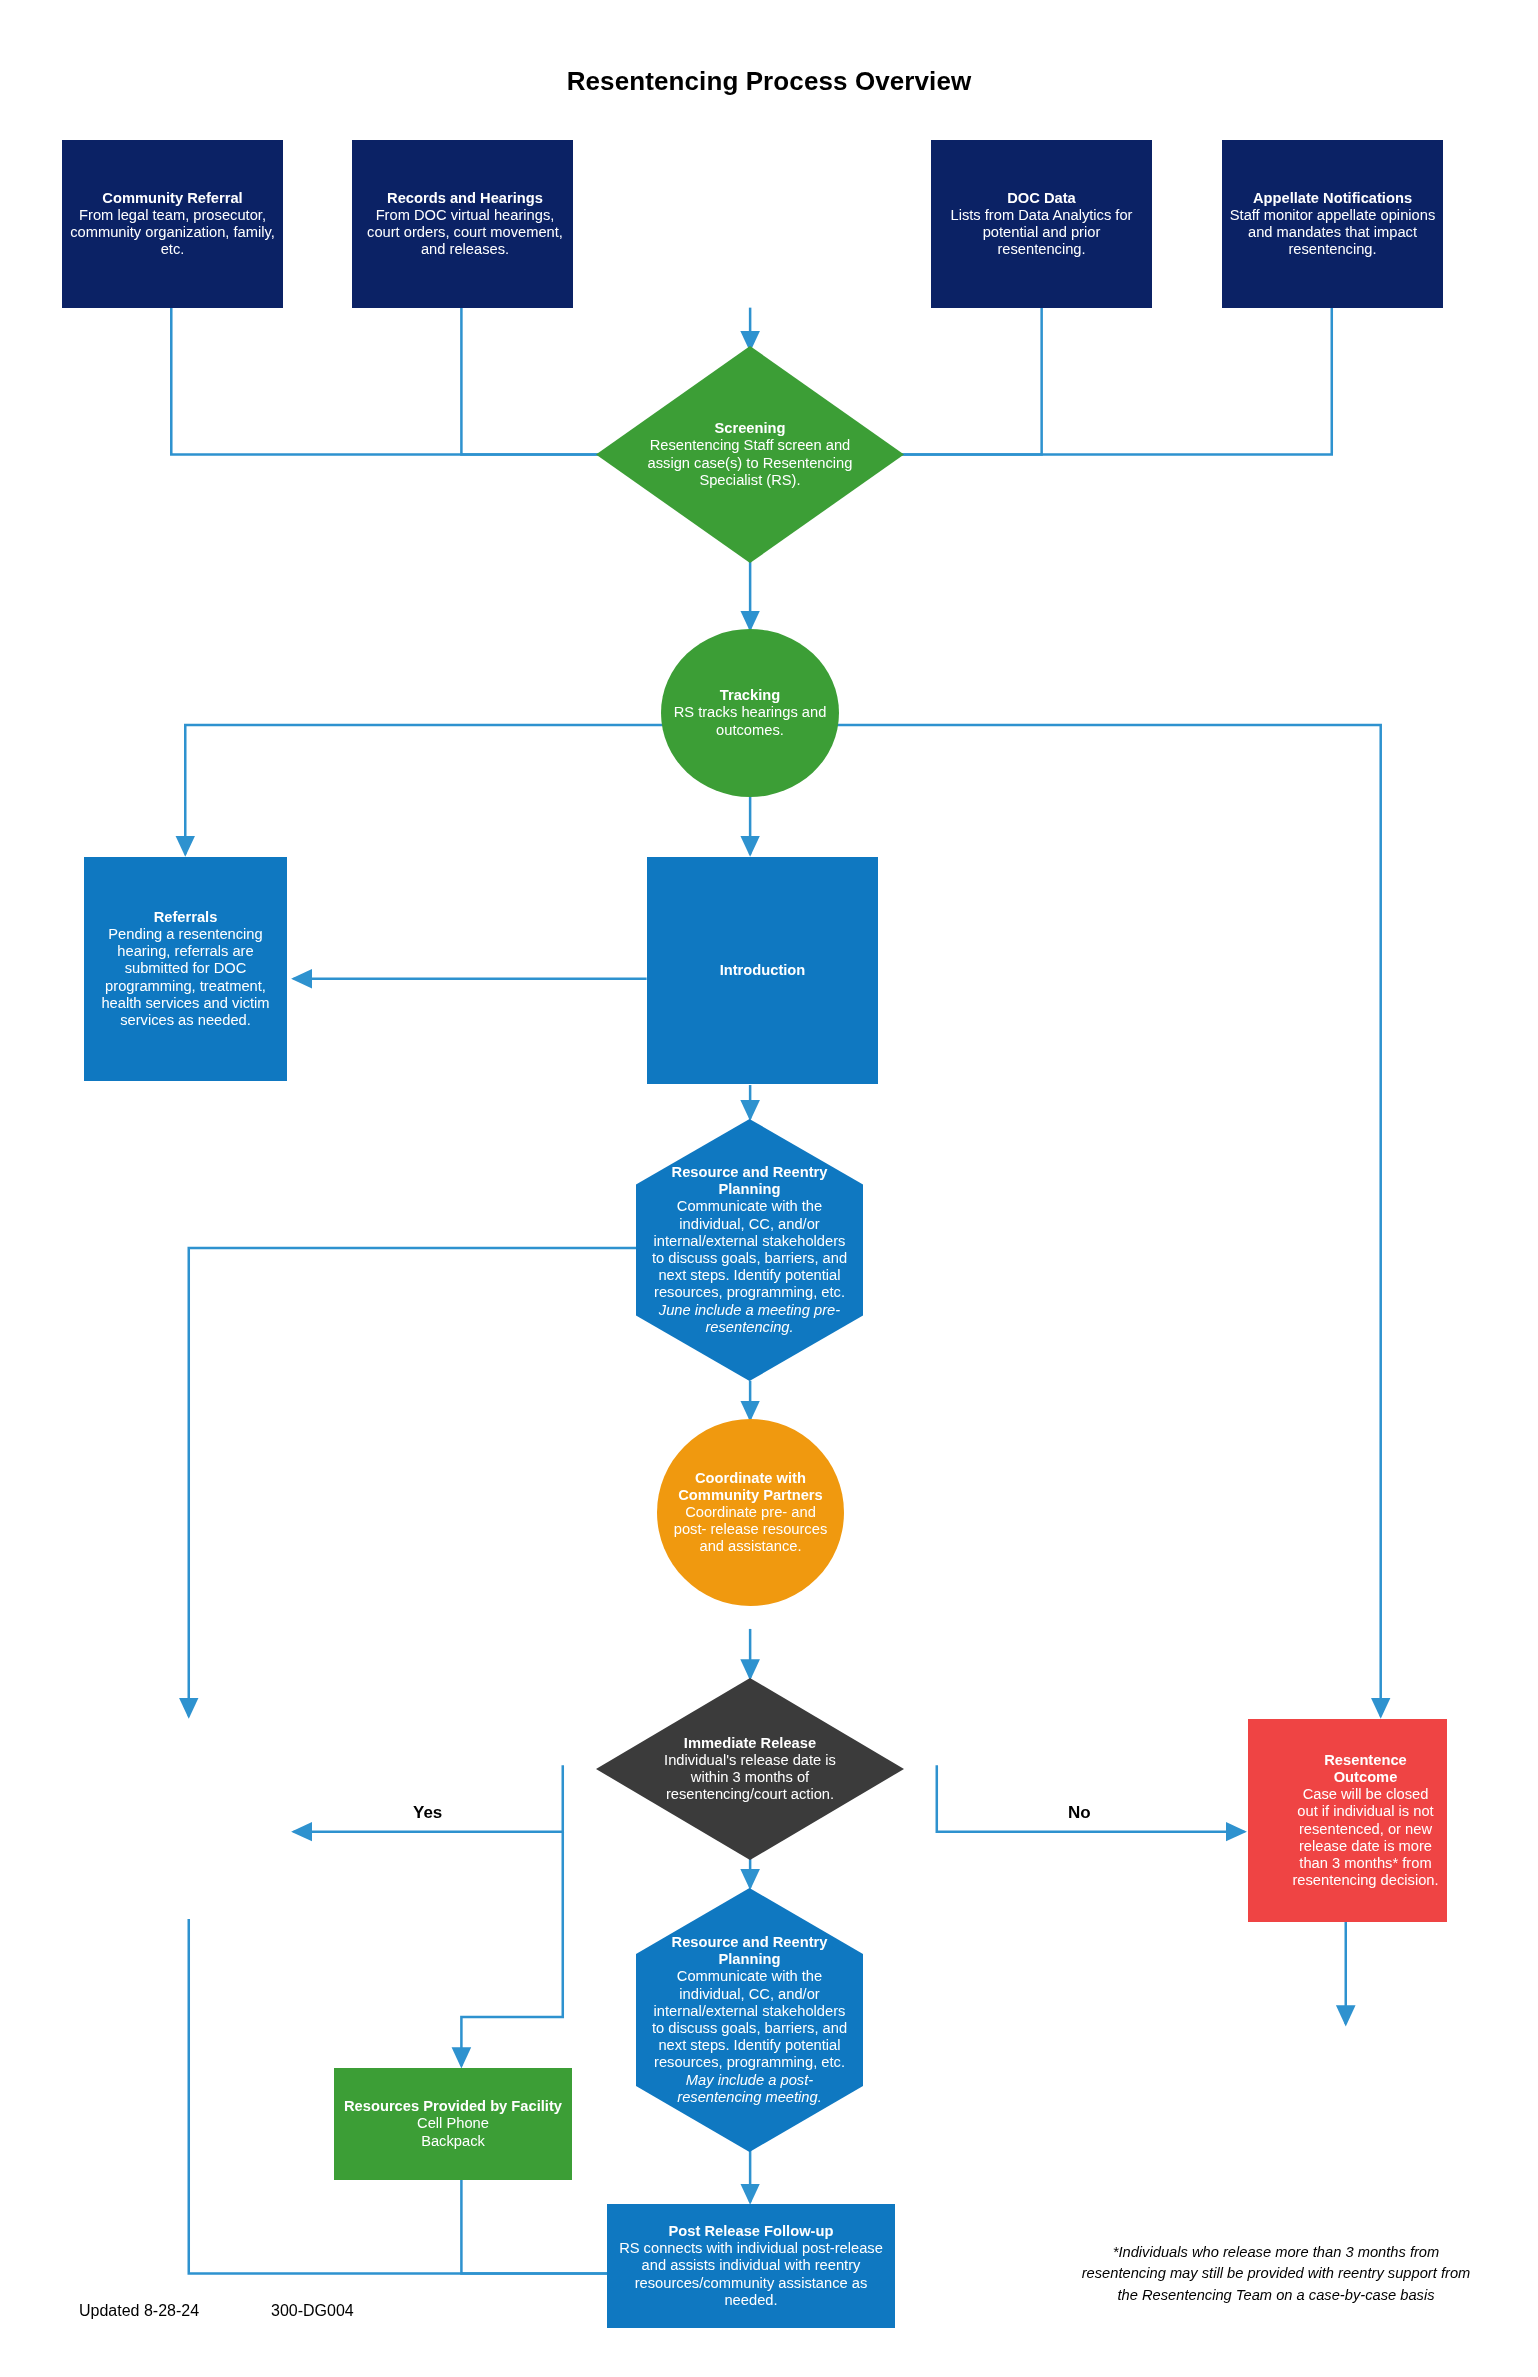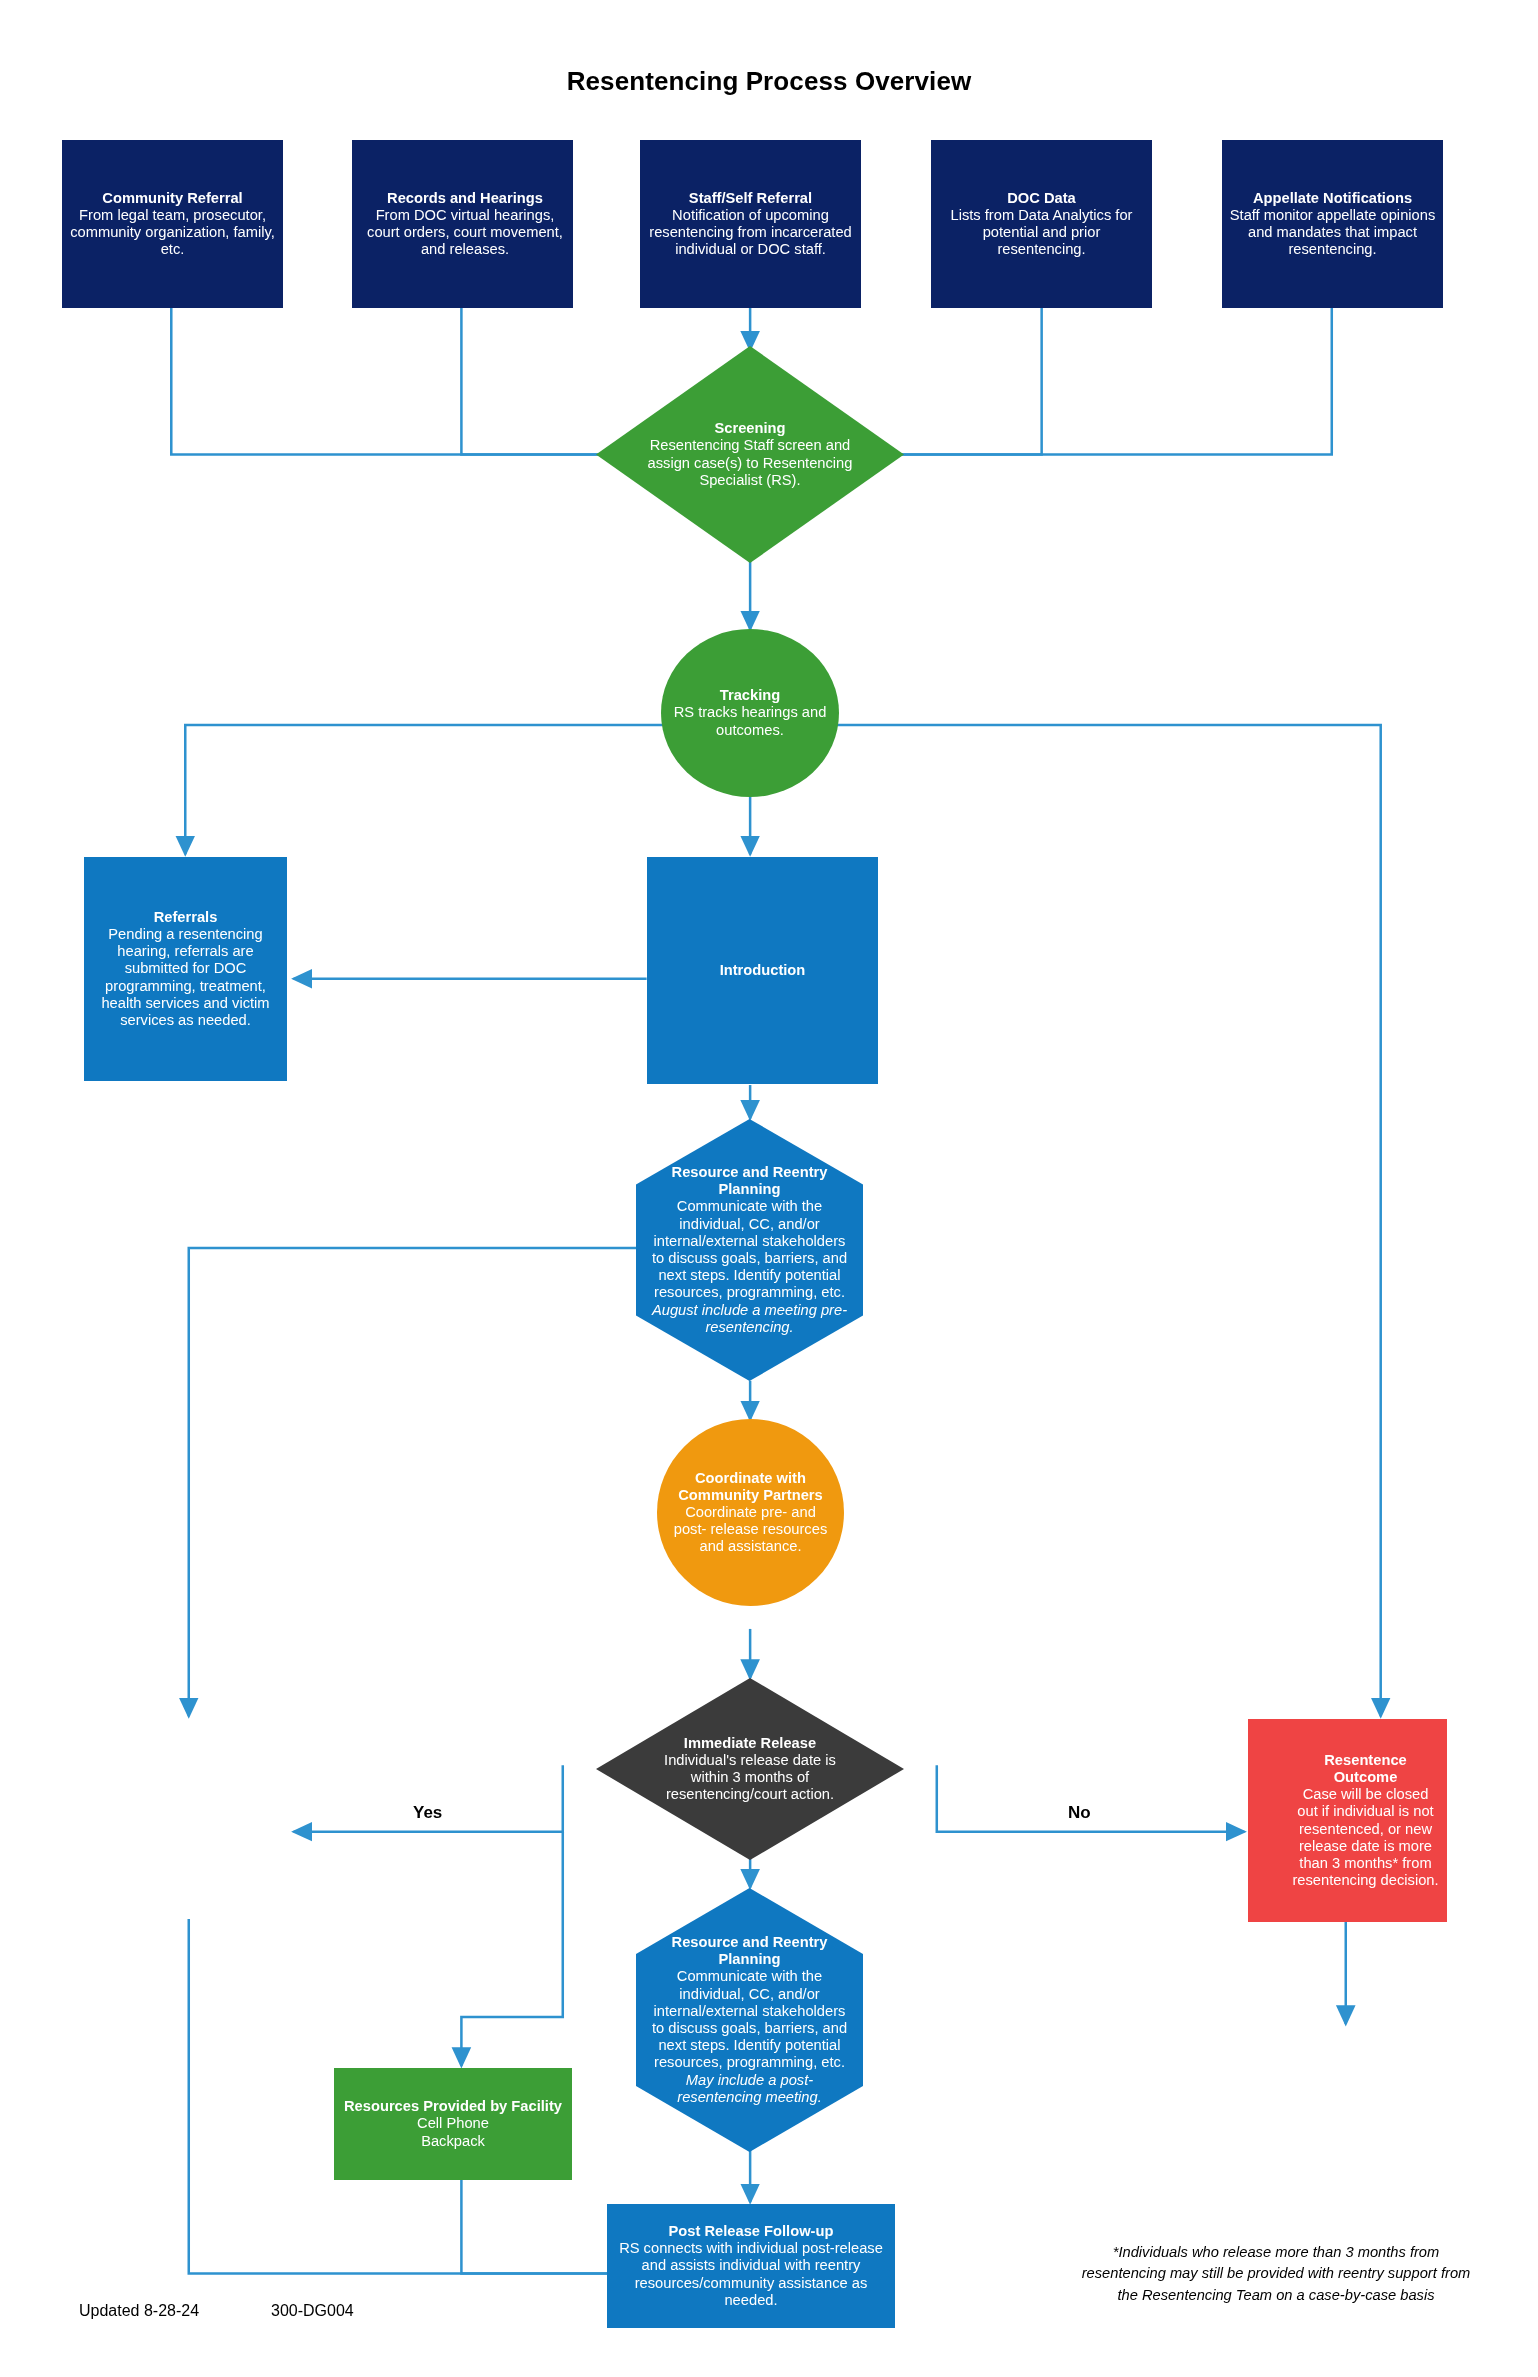--- a/index.html
+++ b/index.html
@@ -97,24 +97,20 @@
   <div class="node navy" style="left:62px;top:140px;width:221px;height:168px;font-size:14.7px;">
     <div class="t">Community Referral</div>
     <div class="b">From legal team, prosecutor, community organization, family, etc.</div>
   </div>
 
   <div class="node navy" style="left:352px;top:140px;width:221px;height:168px;font-size:14.7px;padding-left:12px;">
     <div class="t">Records and Hearings</div>
     <div class="b">From DOC virtual hearings, court orders, court movement, and releases.</div>
   </div>
 
-  <div class="node navy" style="left:640px;top:140px;width:221px;height:168px;font-size:14.7px;">
-    <div class="t">Staff/Self Referral</div>
-    <div class="b">Notification of upcoming resentencing from incarcerated individual or DOC staff.</div>
-  </div>
 
   <div class="node navy" style="left:931px;top:140px;width:221px;height:168px;font-size:14.7px;">
     <div class="t">DOC Data</div>
     <div class="b">Lists from Data Analytics for potential and prior resentencing.</div>
   </div>
 
   <div class="node navy" style="left:1222px;top:140px;width:221px;height:168px;font-size:14.7px;">
     <div class="t">Appellate Notifications</div>
     <div class="b">Staff monitor appellate opinions and mandates that impact resentencing.</div>
   </div>
@@ -133,21 +129,21 @@
     <div class="t">Referrals</div>
     <div class="b">Pending a resentencing hearing, referrals are submitted for DOC programming, treatment, health services and victim services as needed.</div>
   </div>
 
   <div class="node blue" style="left:647px;top:857px;width:231px;height:227px;font-size:14.7px;">
     <div class="t">Introduction</div>
   </div>
 
   <div class="node blue hexv" style="left:636px;top:1119px;width:227px;height:262px;font-size:14.7px;padding:0 9.8px;">
     <div class="t">Resource and Reentry Planning</div>
-    <div class="b"><span>Communicate with the individual, CC, and/or internal/external stakeholders to discuss goals, barriers, and next steps. Identify potential resources, programming, etc. </span><i>August include a meeting pre-resentencing.</i></div>
+    <div class="b"><span>Communicate with the individual, CC, and/or internal/external stakeholders to discuss goals, barriers, and next steps. Identify potential resources, programming, etc. </span><i>June include a meeting pre-resentencing.</i></div>
   </div>
 
   <div class="node orange ellipse" style="left:657px;top:1419px;width:187px;height:187px;font-size:14.7px;padding:0 11.2px;">
     <div class="t">Coordinate with Community Partners</div>
     <div class="b">Coordinate pre- and post- release resources and assistance.</div>
   </div>
 
   <div class="node dark diamond" style="left:596px;top:1678px;width:308px;height:182px;font-size:14.7px;padding:0 49px;">
     <div class="t">Immediate Release</div>
     <div class="b">Individual's release date is within 3 months of resentencing/court action.</div>

